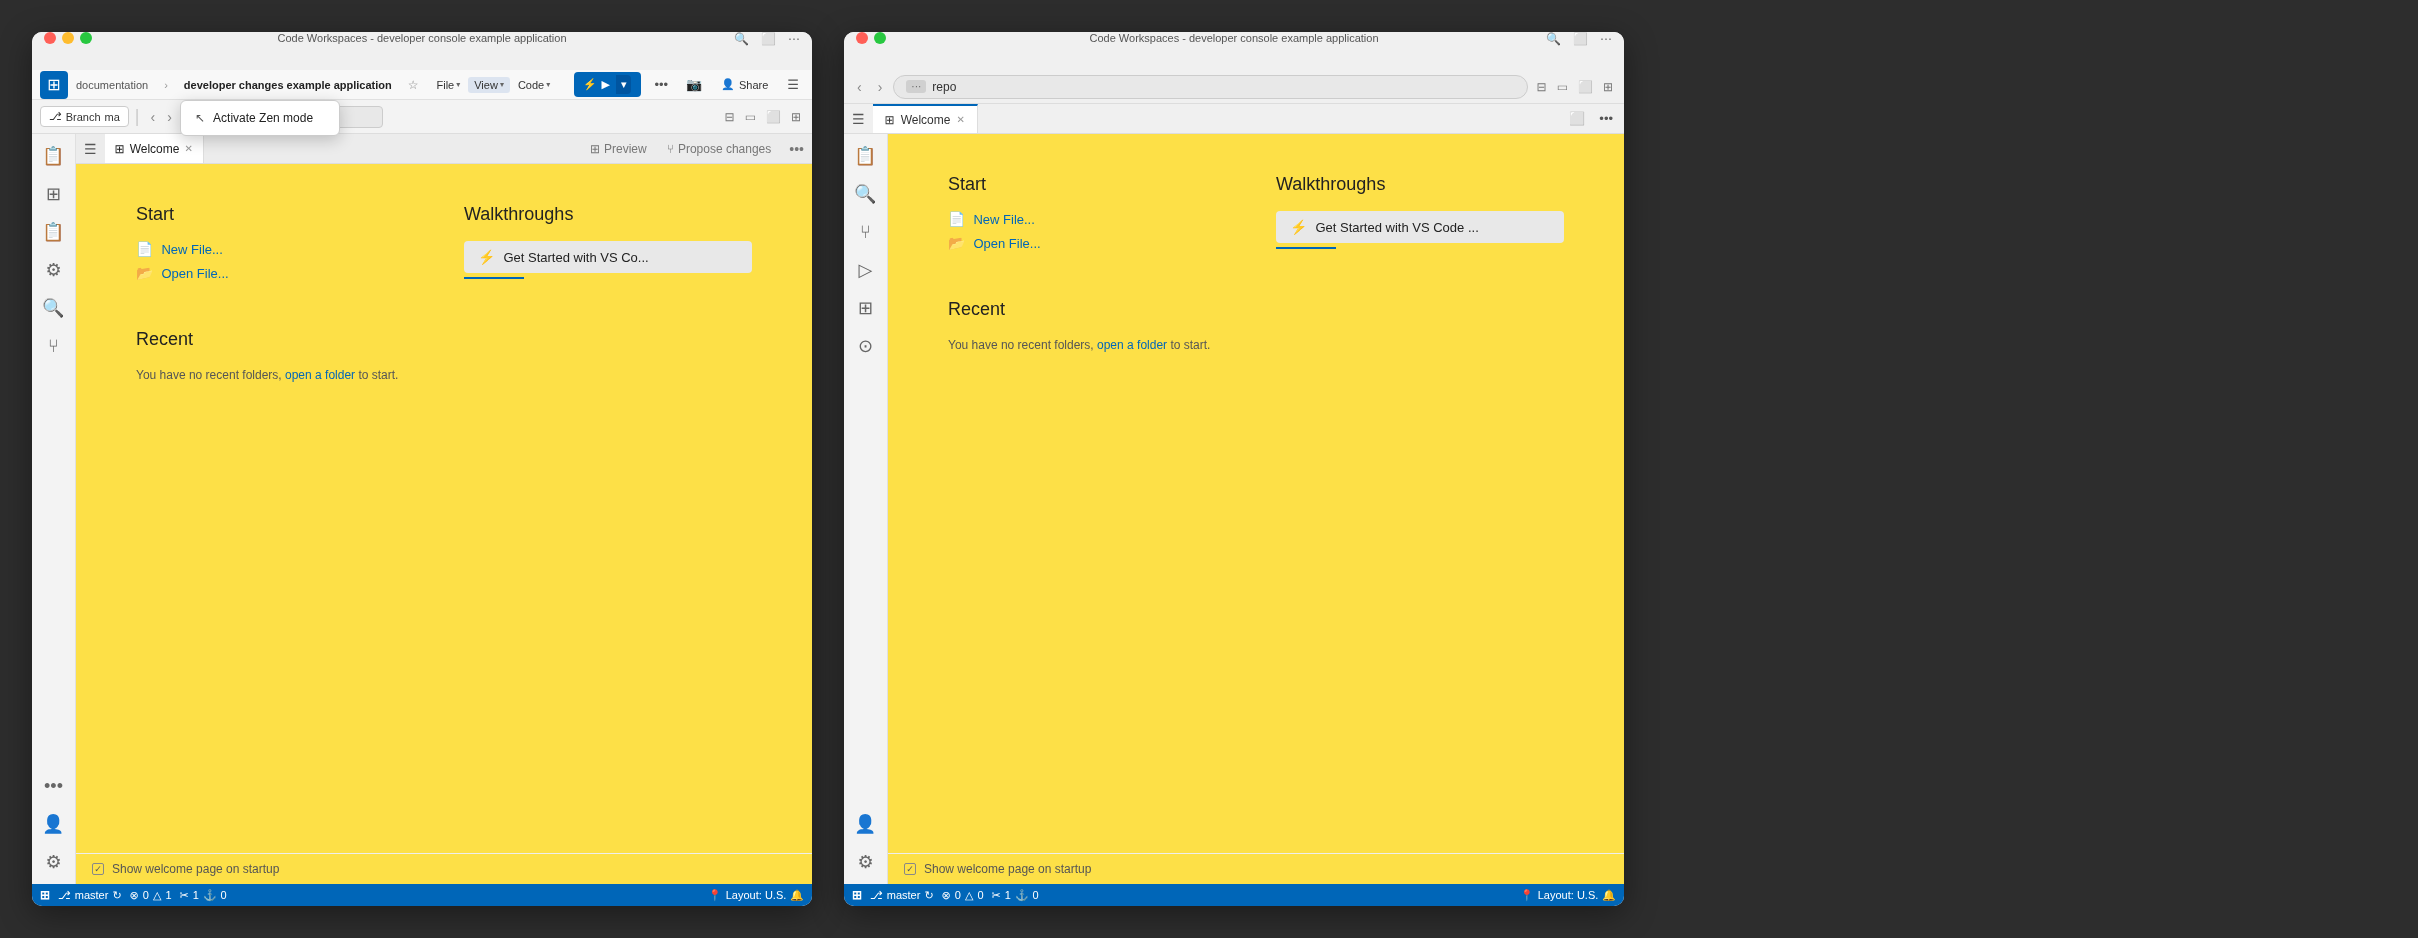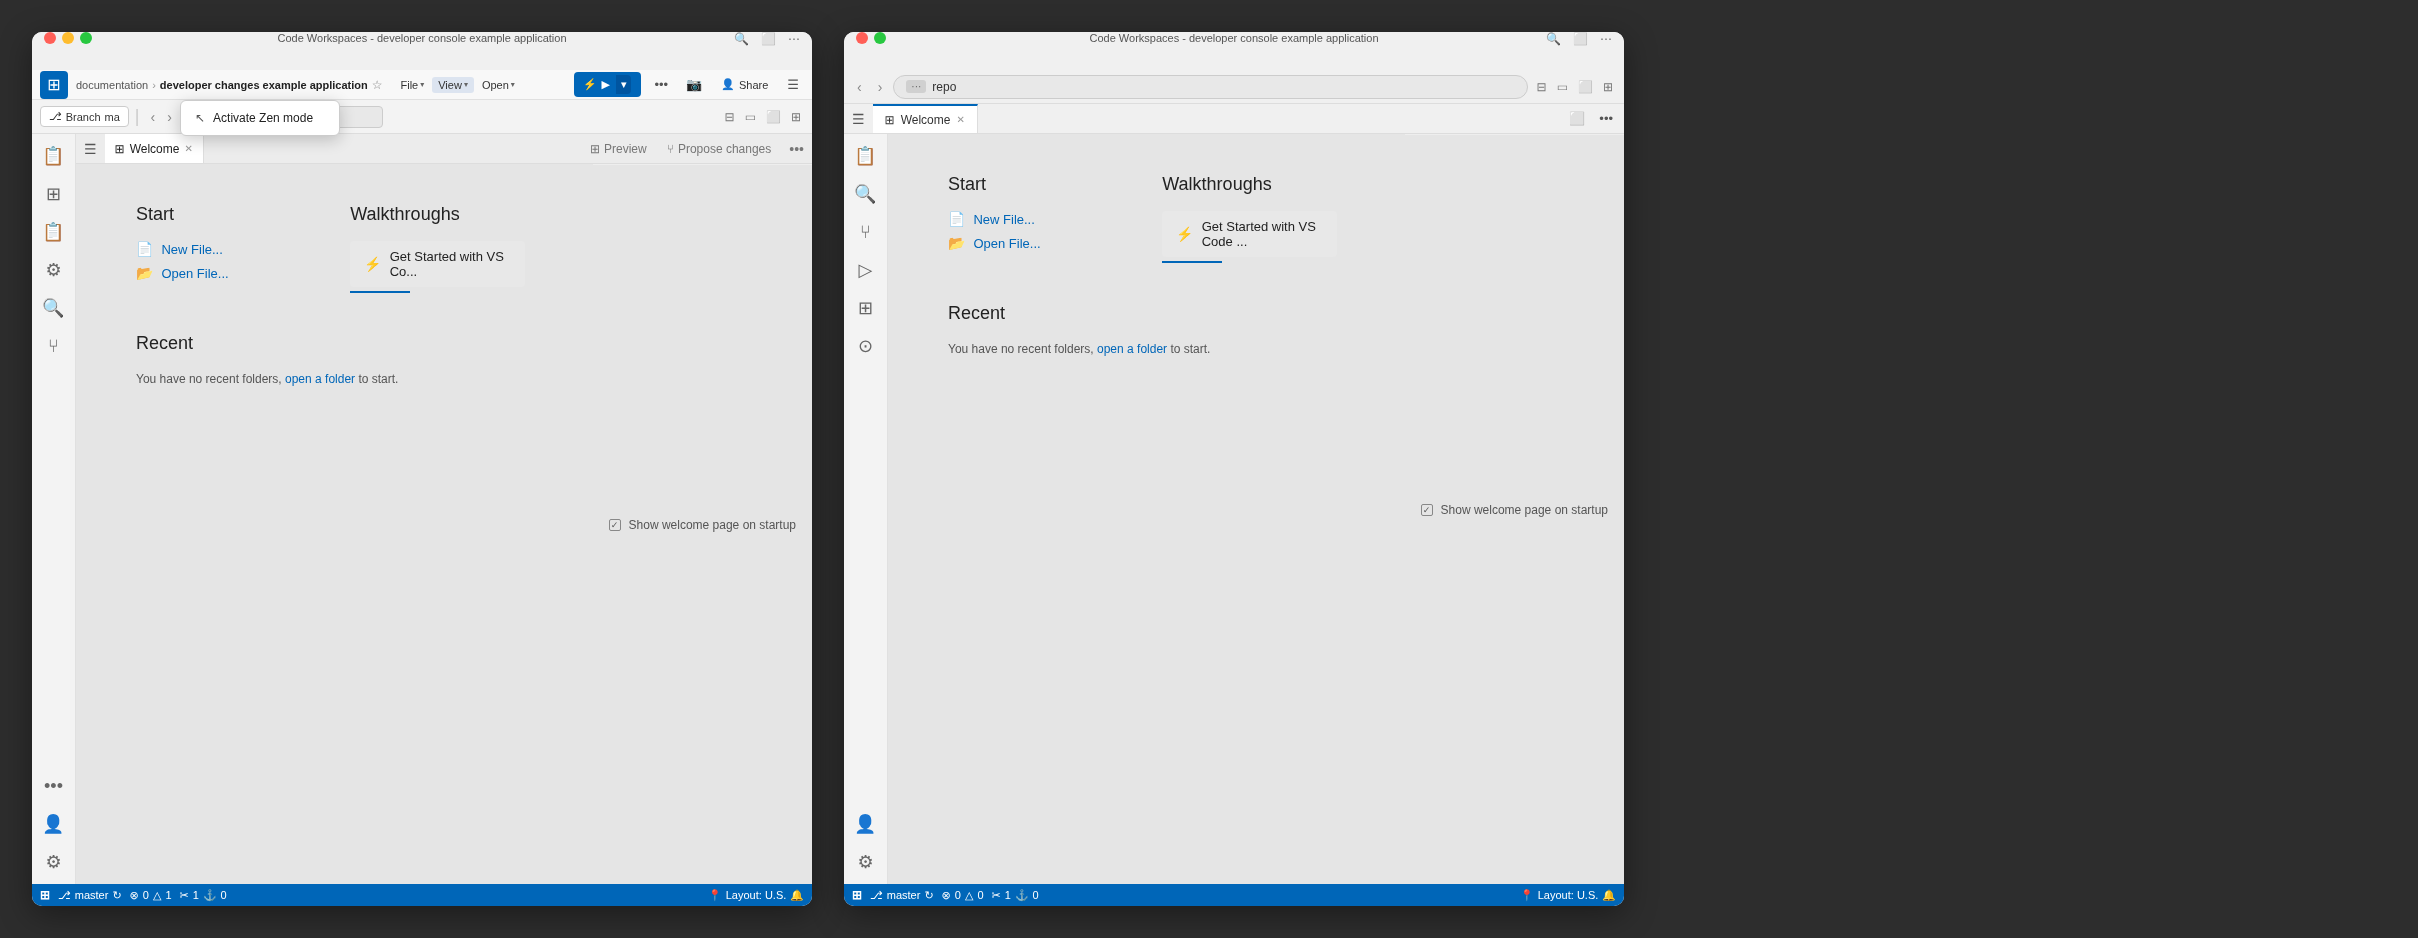--- a/index.html
+++ b/index.html
@@ -104,21 +104,21 @@
       color: white;
       font-size: 13px;
       margin-right: 4px;
     }
 
     .breadcrumb {
       display: flex;
       align-items: center;
       font-size: 11px;
       color: #555;
-      gap: 4px;
+      gap: 16px;
     }
 
     .breadcrumb-bold {
       font-weight: 600;
       color: #222;
     }
 
     .breadcrumb-sep { color: #999; }
 
     .breadcrumb-star { color: #888; font-size: 12px; }
@@ -424,24 +424,24 @@
       cursor: pointer;
       border-radius: 4px;
     }
     .act-icon.active { color: #0066b8; }
 
     .act-spacer { flex: 1; }
 
     
     .content-area {
       flex: 1;
-      background: #e5e5e5;
+      background: #fde047;
       overflow: auto;
       display: flex;
-      flex-direction: row;
+      flex-direction: column;
       gap: 8px;
     }
 
     
     .welcome-page {
       padding: 40px 60px;
       flex: 1;
     }
 
     .welcome-grid {
@@ -640,21 +640,21 @@
         <div class="menu-items">
           <div class="menu-item">
             <span>File</span>
             <span class="menu-item-caret">▾</span>
           </div>
           <div class="menu-item active">
             <span>View</span>
             <span class="menu-item-caret">▾</span>
           </div>
           <div class="menu-item">
-            <span>Open</span>
+            <span>Code</span>
             <span class="menu-item-caret">▾</span>
           </div>
         </div>
         <div class="menu-right">
           <div class="run-button">
             <span>⚡</span>
             <span>▶</span>
             <span class="run-caret">▾</span>
           </div>
           <span class="icon-btn">•••</span>

